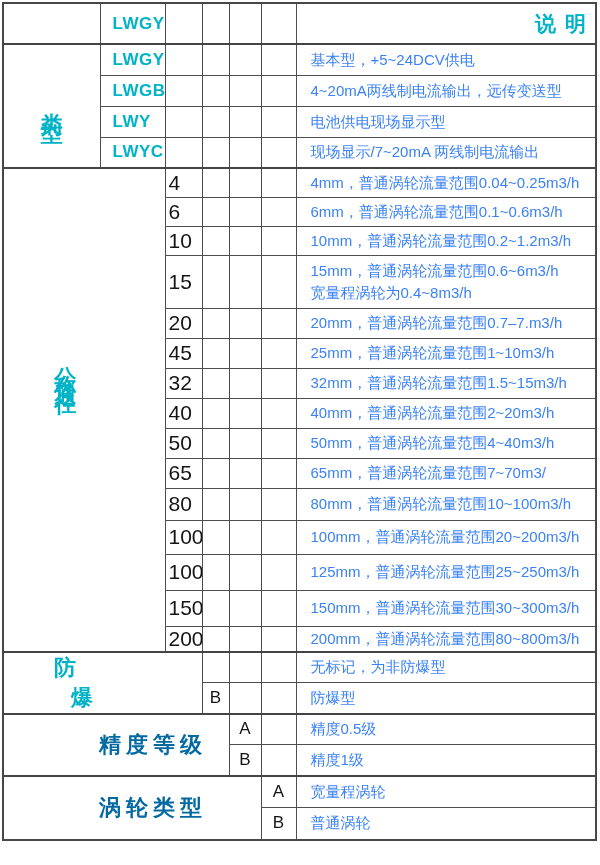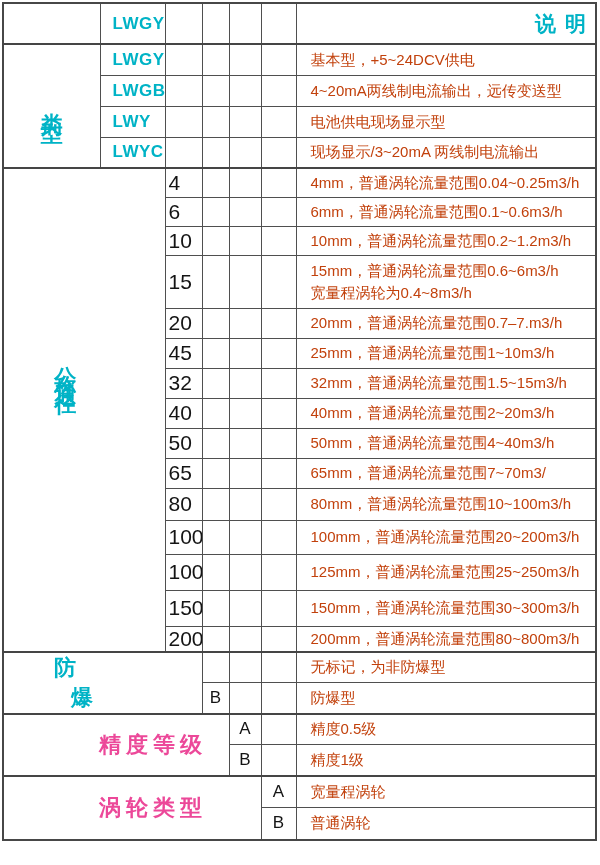--- a/index.html
+++ b/index.html
@@ -20,26 +20,26 @@
   .model-code{font-size:17px;letter-spacing:0.5px;padding-left:12px;}
   .desc-title{font-size:21px;text-align:right;letter-spacing:9px;text-indent:9px;}
 
   .label-cell{text-align:center;}
   .vtext{display:inline-block;writing-mode:vertical-rl;text-orientation:upright;
          font-size:22px;font-weight:bold;color:#00b3c6;letter-spacing:9px;line-height:1;}
   .dn-label{padding-right:38px;padding-bottom:84px;}
   .fb-label{text-align:left;font-size:22px;font-weight:bold;color:#00b3c6;line-height:30px;}
   .fb-l1{padding-left:50px;}
   .fb-l2{padding-left:67px;}
-  .label-h{font-size:22px;font-weight:bold;color:#ec4899;
+  .label-h{font-size:22px;font-weight:bold;color:#0369a1;
            padding-left:95px;letter-spacing:5px;}
 
   .num{font-size:21px;color:#141414;padding-left:3px;}
   .ab{font-size:17px;color:#141414;text-align:center;}
-  .desc{font-size:15px;color:#c2410c;padding-left:14px;
+  .desc{font-size:15px;color:#3b82f6;padding-left:14px;
         white-space:pre-line;line-height:1.45;}
 </style>
 </head>
 <body>
 
 <table class="spec">
   <colgroup>
     <col style="width:97px">
       <col style="width:65px">
       <col style="width:37px">
@@ -84,21 +84,21 @@
         <td></td>
         <td></td>
     <td class="desc">电池供电现场显示型</td>
   </tr>
   <tr class="rh31">
     <td class="teal model-code">LWYC</td>
     <td></td>
         <td></td>
         <td></td>
         <td></td>
-    <td class="desc">现场显示/3~20mA 两线制电流输出</td>
+    <td class="desc">现场显示/7~20mA 两线制电流输出</td>
   </tr>
 
   <tr class="rh29 sec">
     <td rowspan="15" colspan="2" class="label-cell dn-label"><span class="vtext">公称通径</span></td>
     <td class="num">4</td>
     <td></td>
         <td></td>
         <td></td>
     <td class="desc">4mm，普通涡轮流量范围0.04~0.25m3/h</td>
   </tr>

